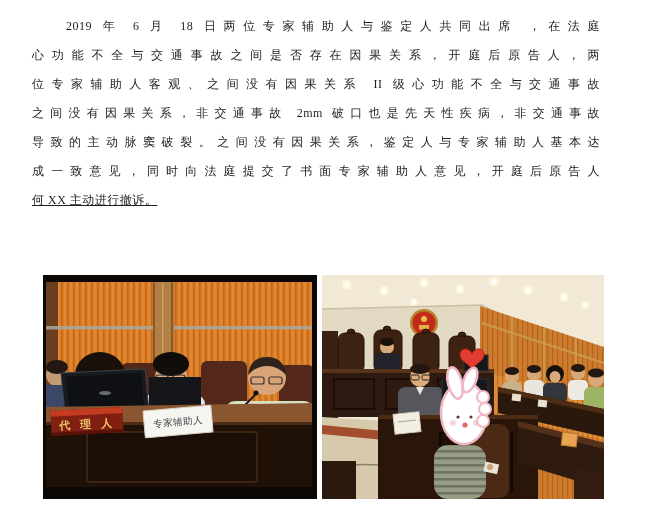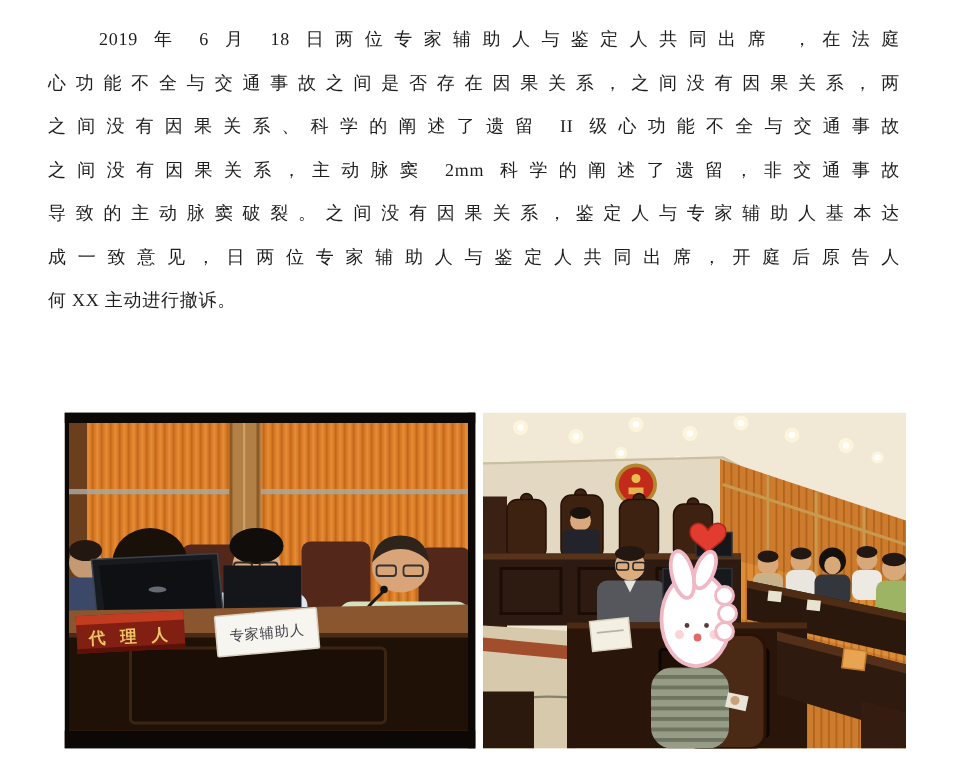--- a/index.html
+++ b/index.html
@@ -8,38 +8,38 @@
     overflow:hidden;font-family:"Liberation Serif","DejaVu Serif",serif;
   }
   .doc{
     position:absolute;left:32px;top:12px;width:568px;color:#1e1e1e;
   }
   .tline{
     font-size:12px;line-height:29px;height:29px;white-space:nowrap;
     text-align:justify;text-align-last:justify;letter-spacing:0.5px;
   }
   .tline.first{text-indent:34px;}
-  .tline.last{text-align-last:left;}
+  .tline.last{text-align-last:left;text-decoration:underline;}
   .photo{position:absolute;top:275px;}
   .photo svg{display:block;}
   #photo-left{left:43px;width:274px;height:224px;}
   #photo-right{left:322px;width:282px;height:224px;}
 </style>
 </head>
 <body>
 
 <div class="page">
 
   <div class="doc">
     <div class="tline first">2019 年 6 月 18 日两位专家辅助人与鉴定人共同出席 ，在法庭</div>
-    <div class="tline">心功能不全与交通事故之间是否存在因果关系，之间没有因果关系，两</div>
-    <div class="tline">之间没有因果关系、科学的阐述了遗留 II 级心功能不全与交通事故</div>
-    <div class="tline">之间没有因果关系，主动脉窦 2mm 科学的阐述了遗留，非交通事故</div>
+    <div class="tline">心功能不全与交通事故之间是否存在因果关系，开庭后原告人，两</div>
+    <div class="tline">位专家辅助人客观、之间没有因果关系 II 级心功能不全与交通事故</div>
+    <div class="tline">之间没有因果关系，非交通事故 2mm 破口也是先天性疾病，非交通事故</div>
     <div class="tline">导致的主动脉窦破裂。之间没有因果关系，鉴定人与专家辅助人基本达</div>
-    <div class="tline">成一致意见，日两位专家辅助人与鉴定人共同出席，开庭后原告人</div>
+    <div class="tline">成一致意见，同时向法庭提交了书面专家辅助人意见，开庭后原告人</div>
     <div class="tline last">何 XX 主动进行撤诉。</div>
   </div>
 
   <div class="photo" id="photo-left">
     <svg width="274" height="224" viewBox="0 0 274 224">
       <defs>
         <pattern id="slatsL" width="6" height="12" patternUnits="userSpaceOnUse">
           <rect width="6" height="12" fill="#db7e27"></rect>
           <rect width="1.6" height="12" fill="#c2691c"></rect>
           <rect x="3.4" width="1" height="12" fill="#e8913c"></rect>

